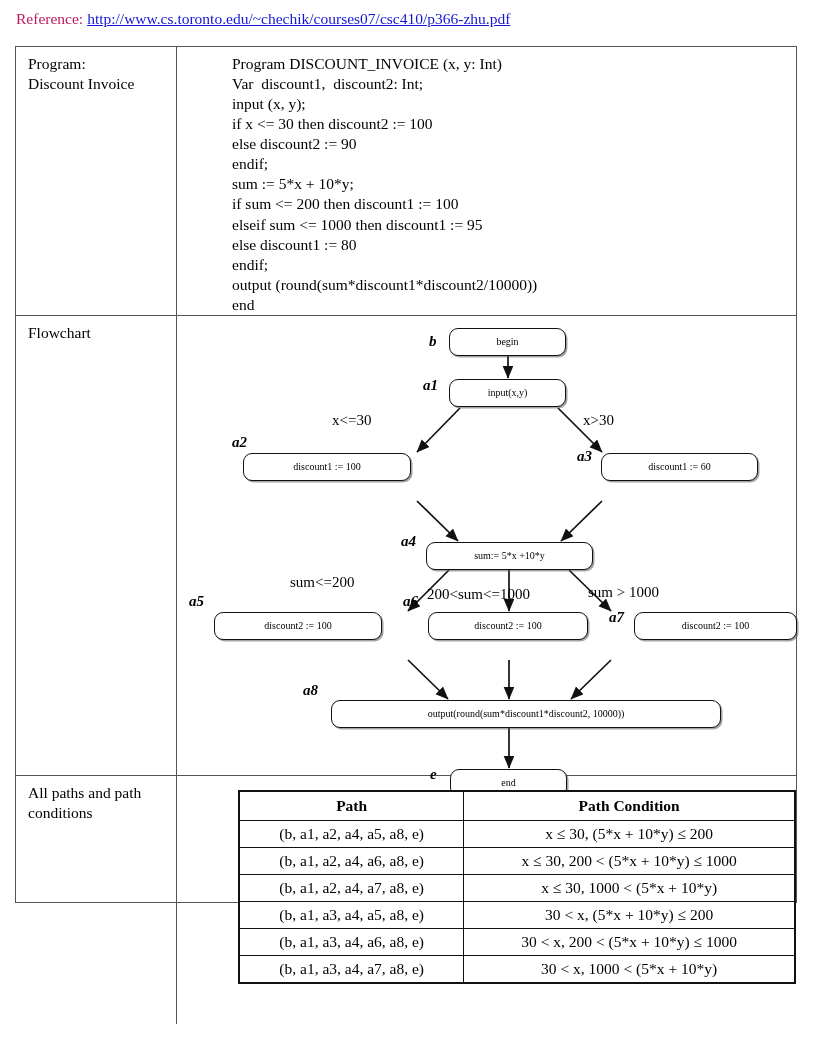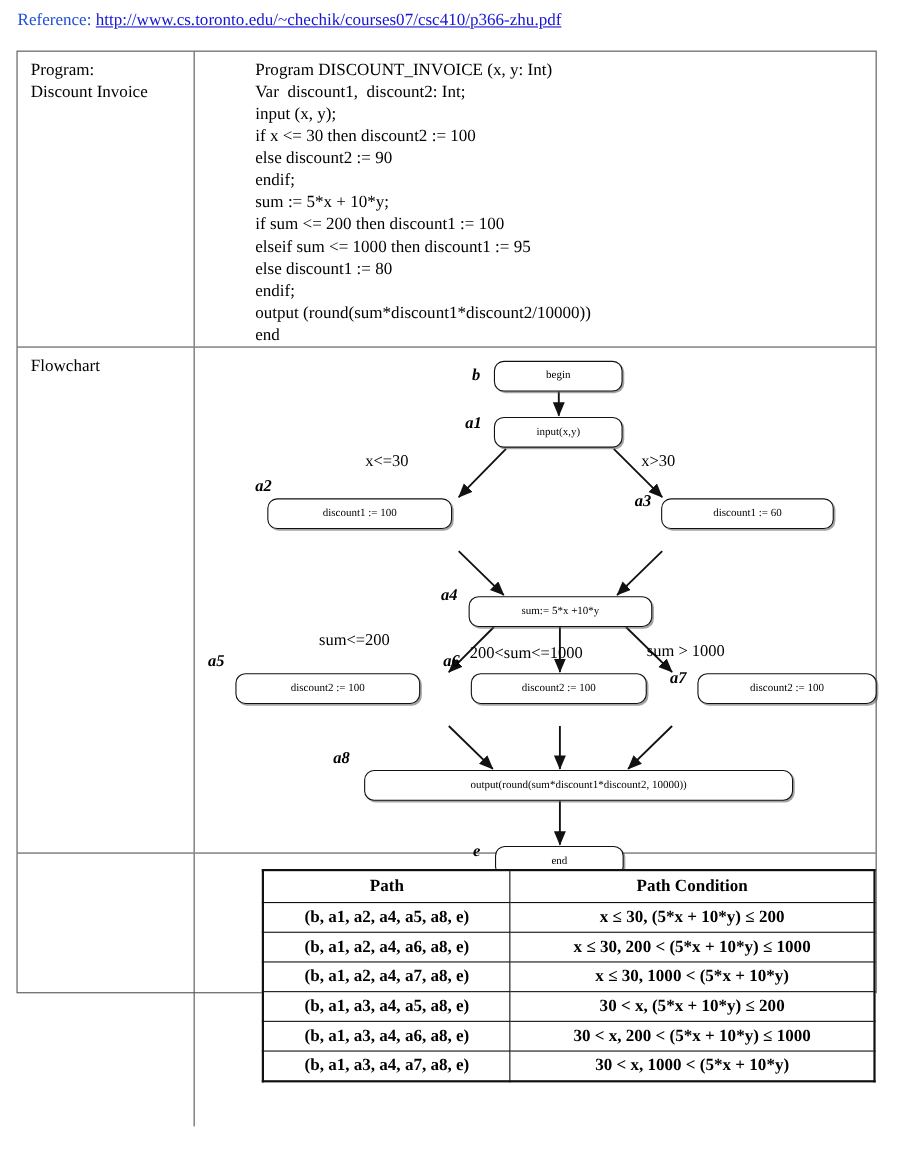--- a/index.html
+++ b/index.html
@@ -17,21 +17,21 @@
   }
 
   
   #reference-line {
     position: absolute;
     left: 16px;
     top: 10px;
     font-size: 15.5px;
     white-space: nowrap;
   }
-  #reference-line .ref-label { color: #1d4ed8; }
+  #reference-line .ref-label { color: #be185d; }
   #reference-line .ref-url {
     color: #1414d6;
     text-decoration: underline;
     margin-left: 4px;
   }
 
   
   #outer-frame {
     position: absolute;
     left: 15px;
@@ -129,21 +129,21 @@
     border: 2px solid #111;
     background: #fff;
   }
   #paths-table th,
   #paths-table td {
     border: 1.2px solid #111;
     font-size: 15.5px;
     text-align: center;
     white-space: nowrap;
     padding: 4px 10px;
-    font-weight: bold;
+    font-weight: normal;
   }
   #paths-table th { font-weight: bold; padding: 5px 10px; }
   #paths-table .col-path { width: 206px; }
   #paths-table .col-cond { width: 314px; }
 </style>
 </head>
 <body>
 
 <div id="reference-line">
   <span class="ref-label">Reference:</span><a class="ref-url">http://www.cs.toronto.edu/~chechik/courses07/csc410/p366-zhu.pdf</a>
@@ -246,20 +246,21 @@
         <div class="fc-edgelabel" style="left:406px; top:96px;">x&gt;30</div>
         <div class="fc-edgelabel" style="left:113px; top:258px;">sum&lt;=200</div>
         <div class="fc-edgelabel" style="left:250px; top:270px;">200&lt;sum&lt;=1000</div>
         <div class="fc-edgelabel" style="left:411px; top:268px;">sum &gt; 1000</div>
 
       </div>
     </div>
   </div>
 
   <div class="outer-row" style="top:729px; height:248px;">
+    <div class="row-label">All paths and path conditions</div>
     <div class="col-divider"></div>
     <div class="row-content">
       <table id="paths-table">
         <thead>
           <tr>
             <th class="col-path">Path</th>
             <th class="col-cond">Path Condition</th>
           </tr>
         </thead>
         <tbody id="paths-tbody">

